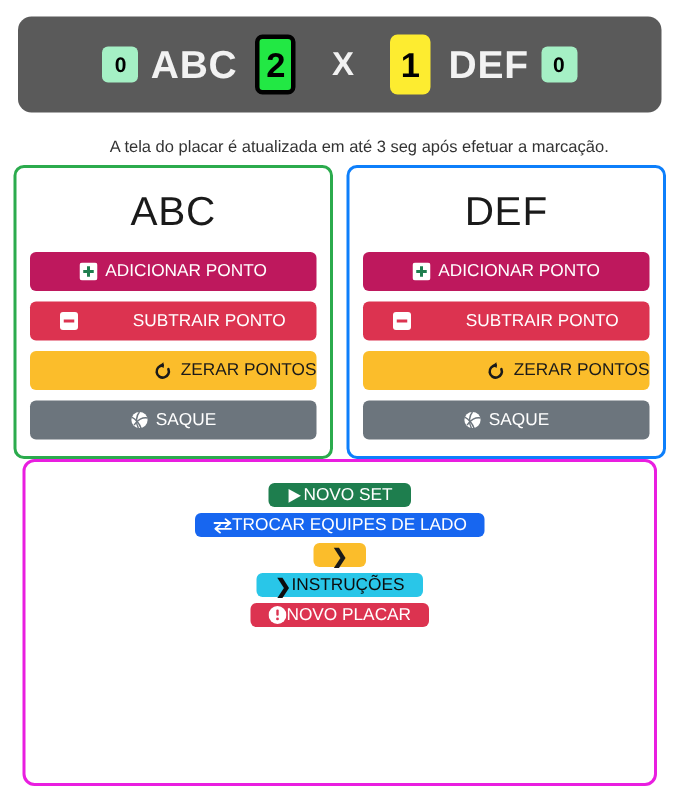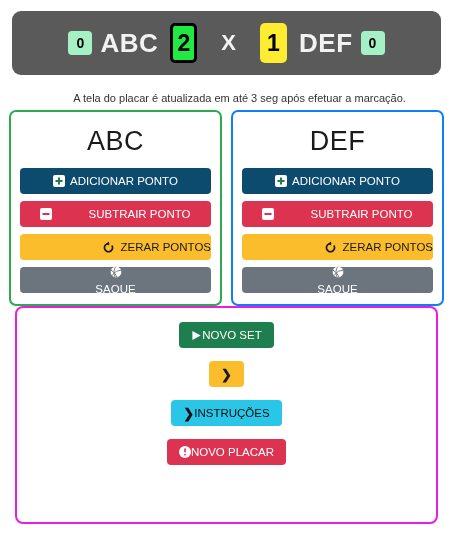--- a/index.html
+++ b/index.html
@@ -99,22 +99,22 @@
     width: 100%;
     height: 26px;
     border: none;
     border-radius: 4px;
     font-size: 11.5px;
     font-family: "Liberation Sans", sans-serif;
     cursor: pointer;
     margin-bottom: 7px;
     white-space: nowrap;
   }
-  .btn:last-child { margin-bottom: 0; flex-direction: column; }
-  .btn-add { background: #0c4a6e; color: #ffffff; }
+  .btn:last-child { margin-bottom: 0; }
+  .btn-add { background: #be185d; color: #ffffff; }
   .btn-sub { background: #dc3350; color: #ffffff; gap: 36px; }
   .btn-zero { background: #fbbd2b; color: #1a1a1a; justify-content: flex-end; }
   .btn-serve { background: #6c757d; color: #ffffff; }
 
   .ico { display: inline-flex; align-items: center; justify-content: center; }
   .ico svg { display: block; }
 
   
   .actions {
     position: absolute;
@@ -125,28 +125,28 @@
     display: flex;
     flex-direction: column;
     align-items: center;
     padding-top: 14px;
   }
   .abtn {
     display: inline-flex;
     align-items: center;
     justify-content: center;
     gap: 0;
-    height: 26px;
+    height: 16px;
     padding: 0 12px;
     border: none;
     border-radius: 4px;
     font-size: 11.5px;
     font-family: "Liberation Sans", sans-serif;
     cursor: pointer;
-    margin-bottom: 13px;
+    margin-bottom: 4px;
     white-space: nowrap;
   }
   .ab-set   { background: #1e7e4e; color: #ffffff; }
   .ab-swap  { background: #1766f0; color: #ffffff; }
   .ab-zero  { background: #fbbd2b; color: #1a1a1a; }
   .ab-instr { background: #29c6e8; color: #0d0d0d; }
   .ab-new   { background: #dc3350; color: #ffffff; justify-content: center; }
   .chev { font-weight: bold; font-size: 13px; }
 </style>
 </head>
@@ -276,20 +276,29 @@
 
     <button class="abtn ab-set">
       <span class="ico">
         <svg width="11" height="11" viewBox="0 0 12 12">
             <path d="M1.5 1 L10.5 6 L1.5 11 Z" fill="#ffffff"></path>
           </svg>
       </span>
       <span>NOVO SET</span>
     </button>
 
+    <button class="abtn ab-swap">
+      <span class="ico">
+        <svg width="13" height="11" viewBox="0 0 14 12">
+            <path d="M1 4 H12 M9 1.2 L12.4 4 L9 6.8" stroke="#ffffff" stroke-width="1.3" fill="none" stroke-linecap="round" stroke-linejoin="round"></path>
+            <path d="M13 8.2 H2 M5 5.4 L1.6 8.2 L5 11" stroke="#ffffff" stroke-width="1.3" fill="none" stroke-linecap="round" stroke-linejoin="round"></path>
+          </svg>
+      </span>
+      <span>TROCAR EQUIPES DE LADO</span>
+    </button>
 
     <button class="abtn ab-zero">
       <span class="chev">❯</span>
     </button>
 
     <button class="abtn ab-instr">
       <span class="chev">❯</span>
       <span>INSTRUÇÕES</span>
     </button>
 

